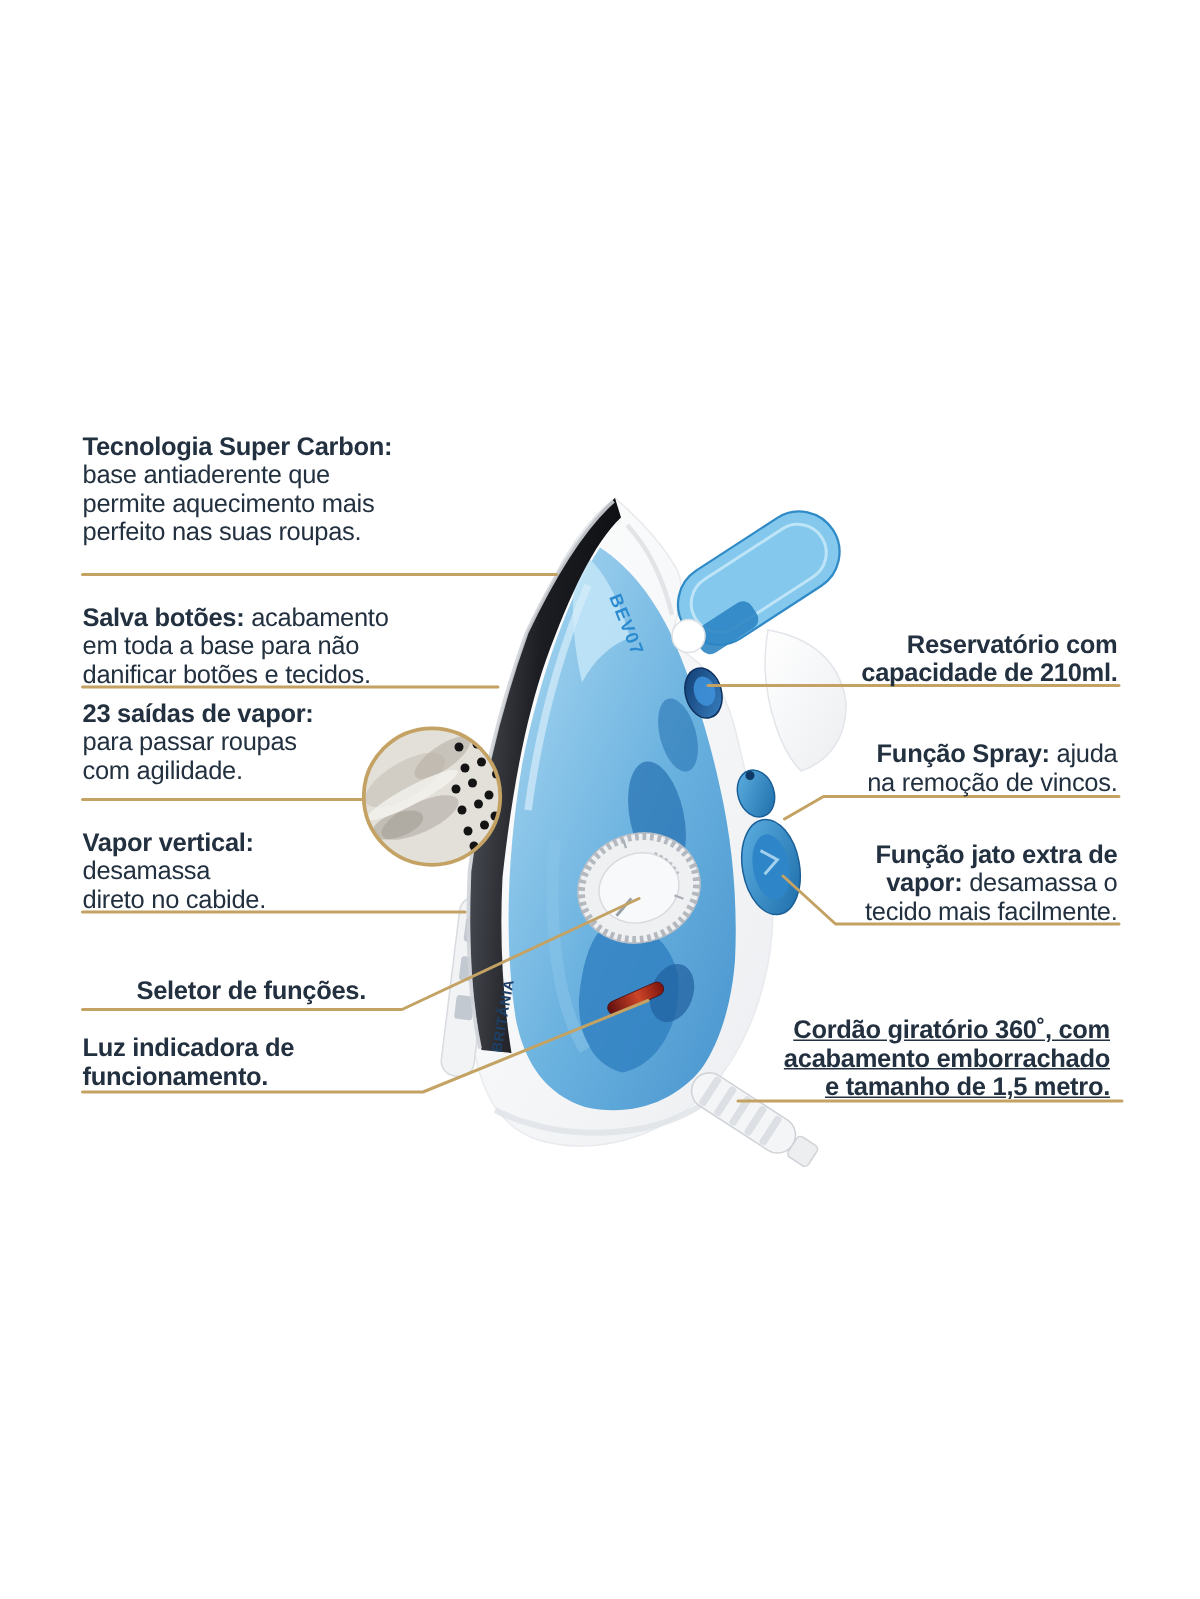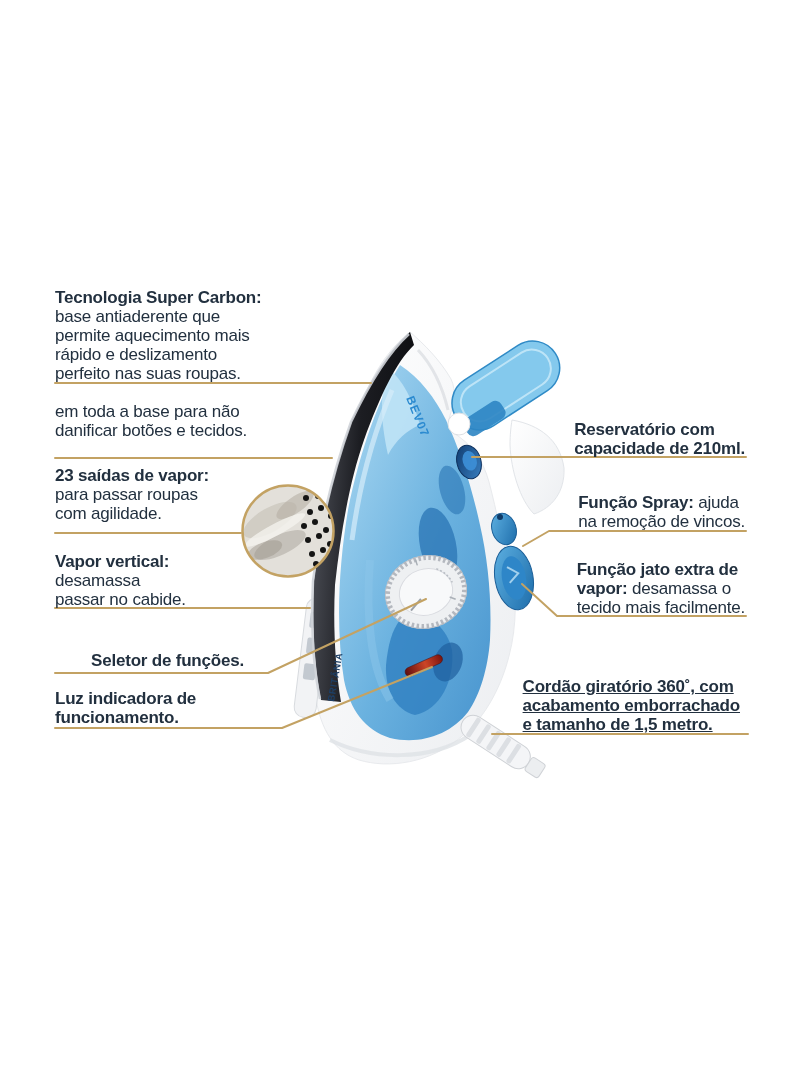--- a/index.html
+++ b/index.html
@@ -1,21 +1,21 @@
 <!DOCTYPE html>
 <html><head>
 <meta charset="utf-8">
 <style>
   html,body{margin:0;padding:0;background:#fff;}
   .canvas{position:relative;width:800px;height:1066px;background:#ffffff;overflow:hidden;
           font-family:"Liberation Sans",sans-serif;}
   .callout{position:absolute;font-size:17px;line-height:19px;color:#22303f;letter-spacing:-0.2px;}
   .callout b{font-weight:700;}
   .callout .cl-line{white-space:nowrap;}
-  .callout.right{text-align:left;}
+  .callout.right{text-align:right;}
   .p-l1{left:55px;top:288px;}
   .p-l2{left:55px;top:402px;}
   .p-l3{left:55px;top:466px;}
   .p-l4{left:55px;top:552px;}
   .p-l5{left:55px;top:651px;margin-left:36px;}
   .p-l6{left:55px;top:689px;}
   .p-r1{right:55px;top:420px;}
   .p-r2{right:55px;top:493px;margin-left:36px;}
   .p-r3{right:55px;top:560px;}
   .p-r4{right:60px;top:677px;text-decoration:underline;}
@@ -187,36 +187,36 @@
       <path class="leader" d="M523,546 L549,531 L746,531" stroke="#c3a263"></path>
       <path class="leader" d="M522,584 L557,616 L746,616" stroke="#c3a263"></path>
       <path class="leader" d="M492,734 H748" stroke="#c3a263"></path>
     </g>
   </svg>
 
   <div class="callout p-l1">
       <div class="cl-line"><b>Tecnologia Super Carbon:</b></div>
       <div class="cl-line"><span>base antiaderente que</span></div>
       <div class="cl-line"><span>permite aquecimento mais</span></div>
-      <div class="cl-line"><span>rápido e deslizamento</span></div>
       <div class="cl-line"><span>perfeito nas suas roupas.</span></div>
     </div>
   <div class="callout p-l2">
+      <div class="cl-line"><b>Salva botões:</b><span> acabamento</span></div>
       <div class="cl-line"><span>em toda a base para não</span></div>
       <div class="cl-line"><span>danificar botões e tecidos.</span></div>
     </div>
   <div class="callout p-l3">
       <div class="cl-line"><b>23 saídas de vapor:</b></div>
       <div class="cl-line"><span>para passar roupas</span></div>
       <div class="cl-line"><span>com agilidade.</span></div>
     </div>
   <div class="callout p-l4">
       <div class="cl-line"><b>Vapor vertical:</b></div>
       <div class="cl-line"><span>desamassa</span></div>
-      <div class="cl-line"><span>passar no cabide.</span></div>
+      <div class="cl-line"><span>direto no cabide.</span></div>
     </div>
   <div class="callout p-l5">
       <div class="cl-line"><b>Seletor de funções.</b></div>
     </div>
   <div class="callout p-l6">
       <div class="cl-line"><b>Luz indicadora de</b></div>
       <div class="cl-line"><b>funcionamento.</b></div>
     </div>
   <div class="callout right p-r1">
       <div class="cl-line"><b>Reservatório com</b></div>

